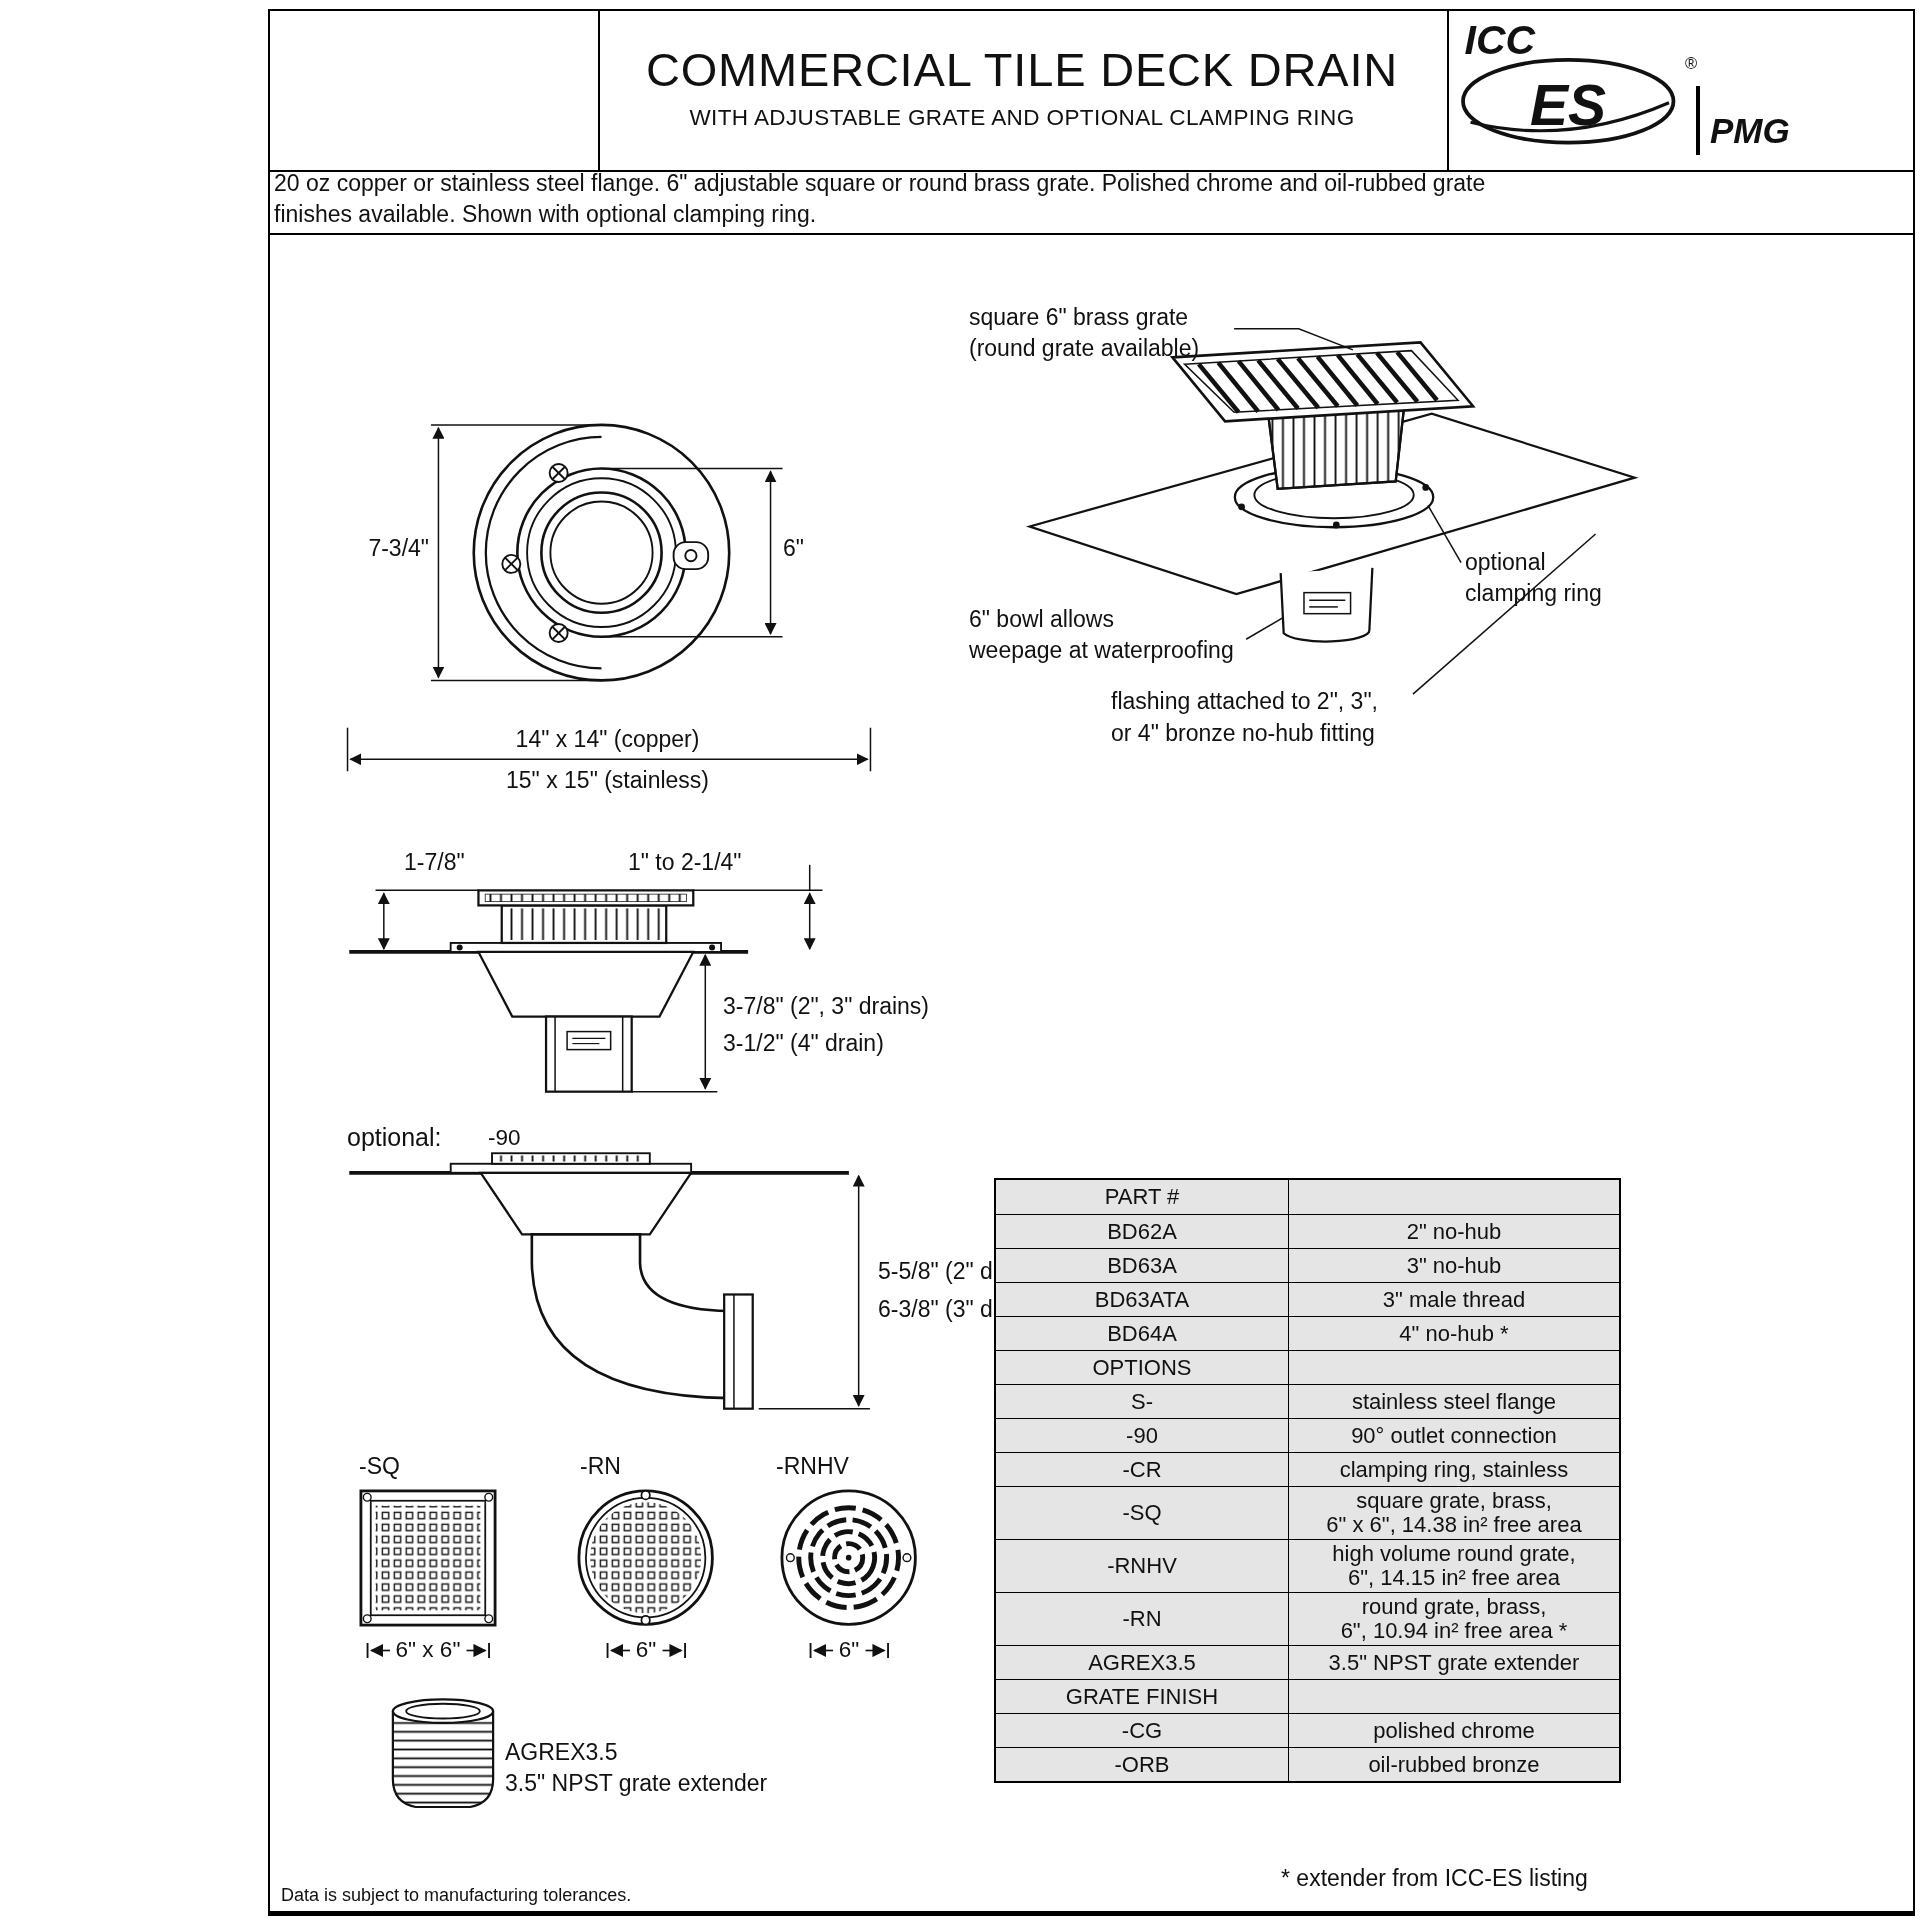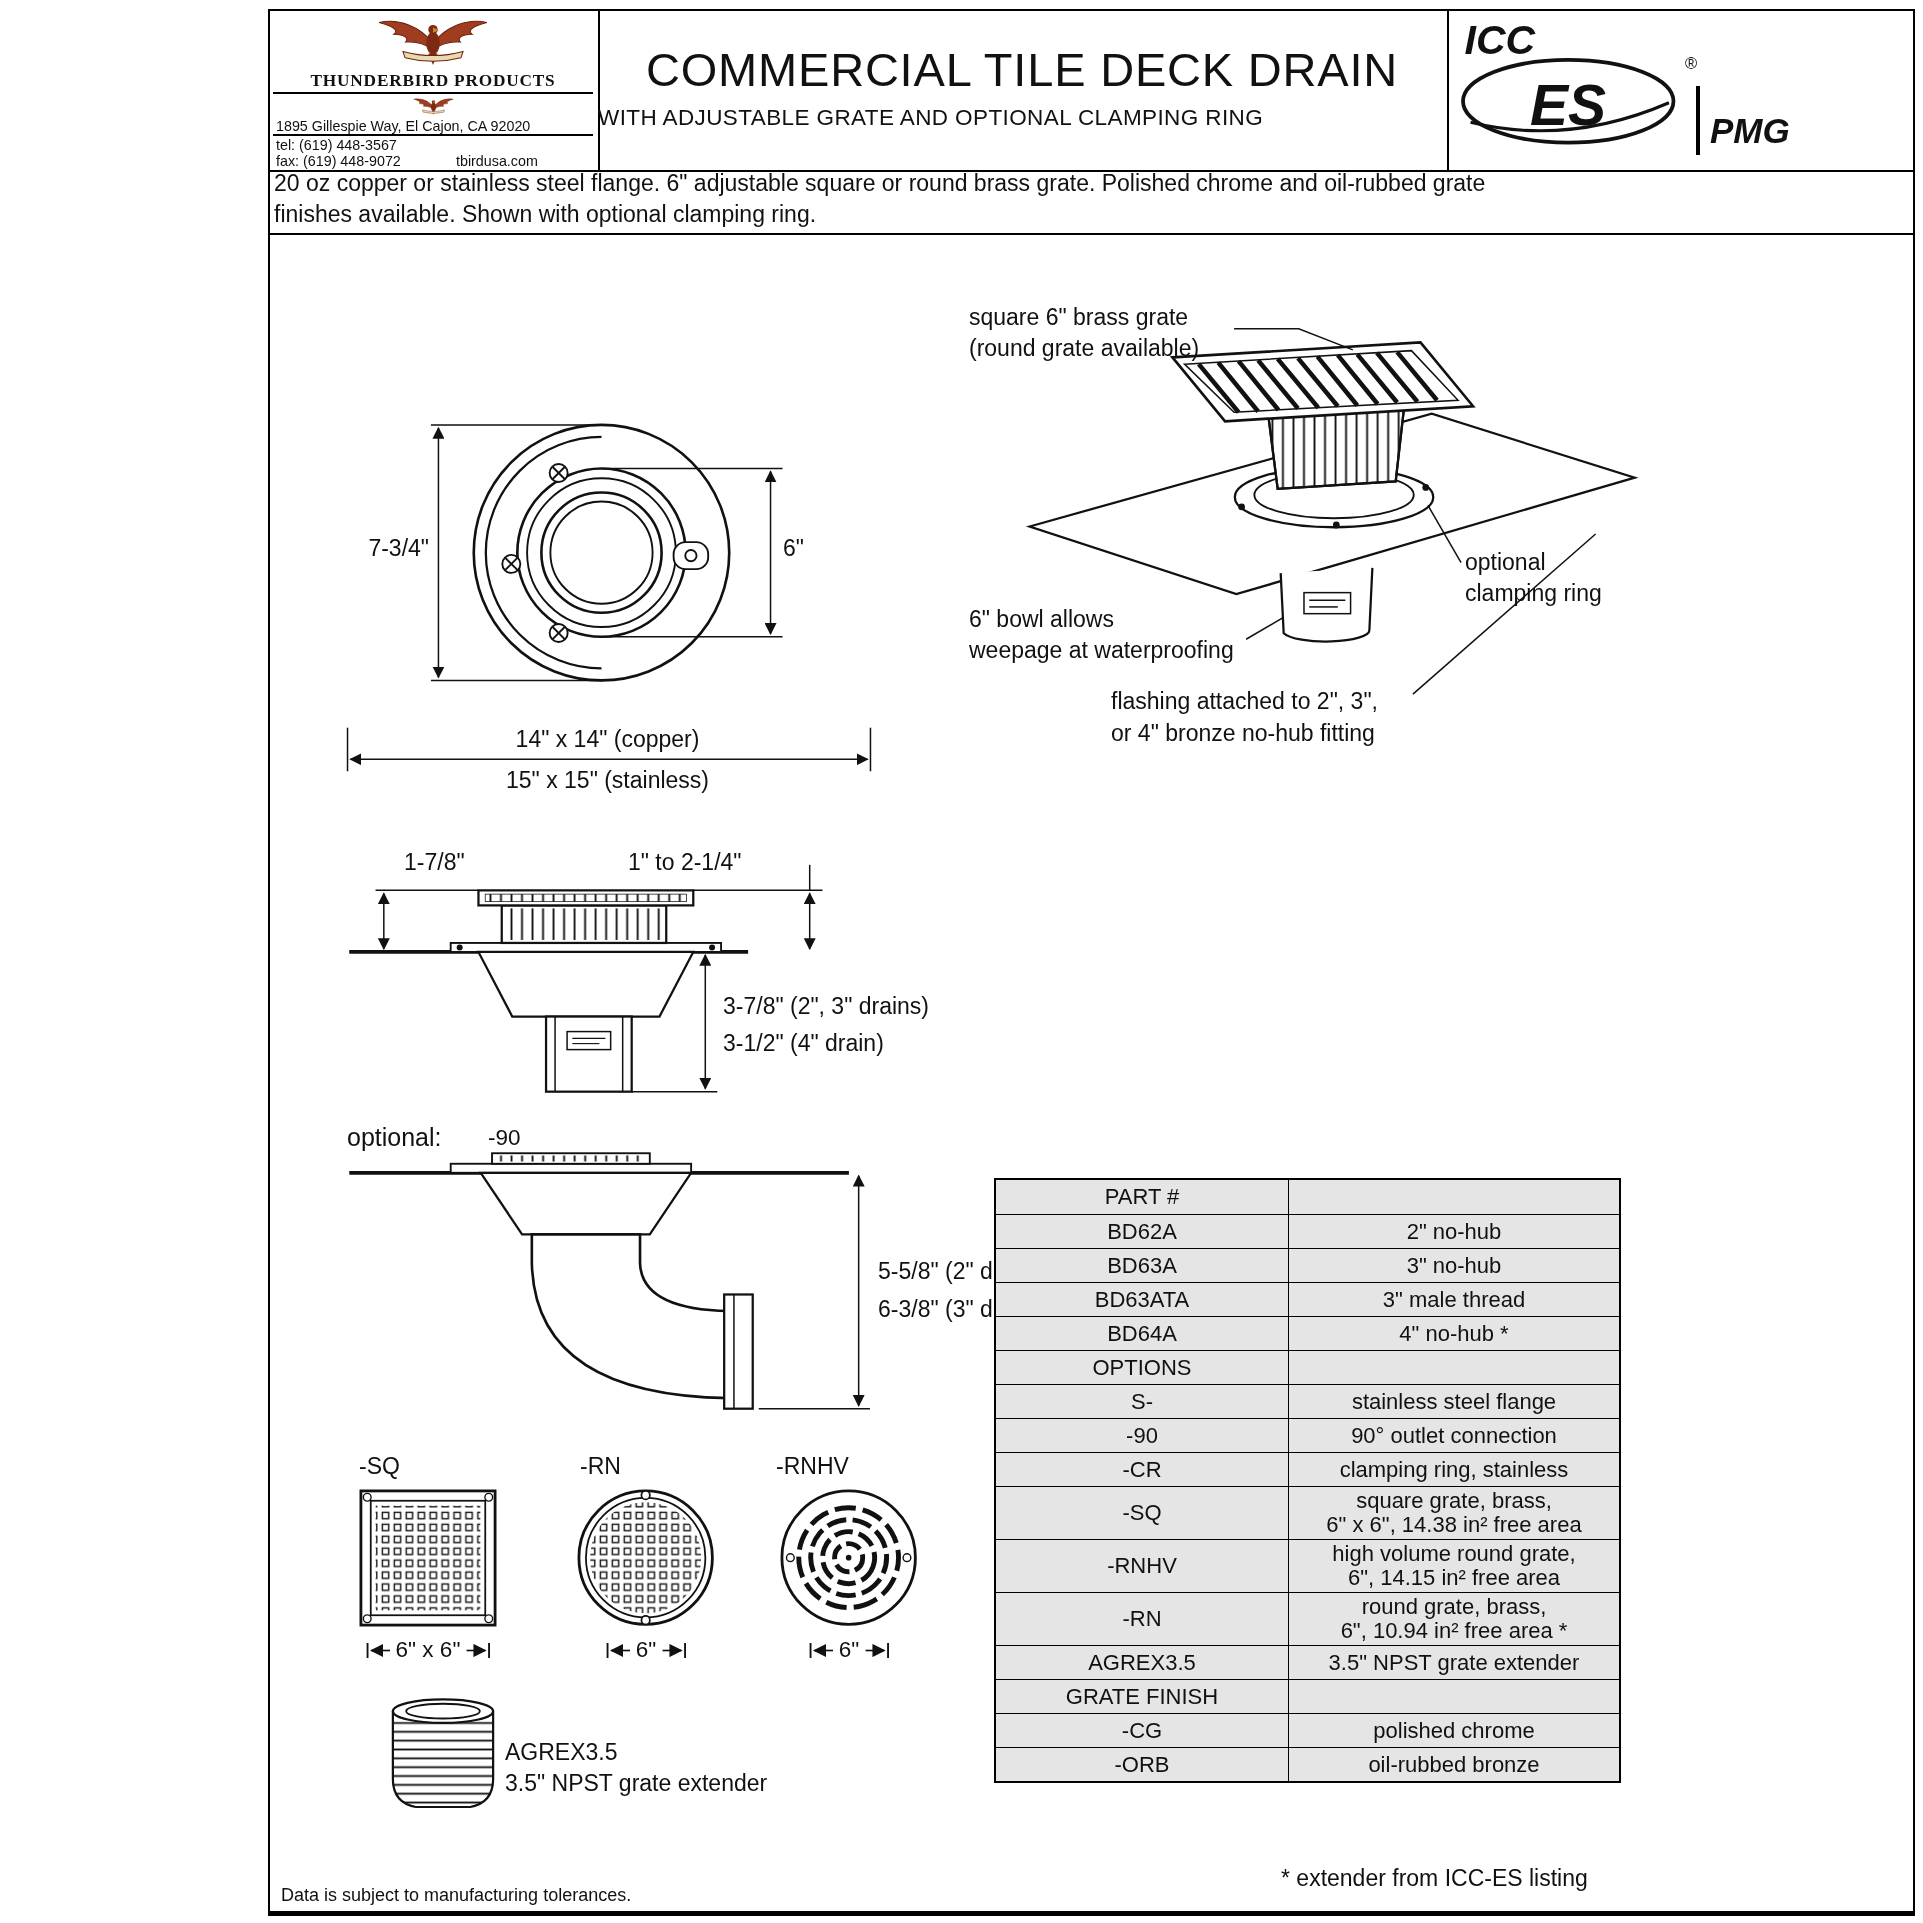--- a/index.html
+++ b/index.html
@@ -59,39 +59,24 @@
       </symbol>
     </defs>
   </svg>
 
   <div class="frame"></div>
   <div class="vline" style="left:598px;top:9px;height:161px"></div>
   <div class="vline" style="left:1447px;top:9px;height:161px"></div>
   <div class="hline" style="left:268px;top:170px;width:1647px"></div>
   <div class="hline" style="left:268px;top:233px;width:1647px"></div>
 
-  <div class="t" style="left:270px;top:11.3px;width:326px;height:158px">
-    <svg style="position:absolute;left:15px;top:0" width="296" height="57" viewBox="0 0 220 110">
-        <use href="#eagle"></use>
-      </svg>
-    <div style="position:absolute;top:60px;left:0;width:100%;text-align:center;font-family:'Liberation Serif',serif;font-weight:bold;font-size:17.3px;letter-spacing:0.8px">THUNDERBIRD PRODUCTS</div>
-    <div class="hrule" style="top:81px"></div>
-    <svg style="position:absolute;left:137px;top:84px" width="53" height="21" viewBox="0 0 220 110">
-        <use href="#eagle"></use>
-      </svg>
-    <div class="addr" style="top:107px">1895 Gillespie Way,  El Cajon,  CA 92020</div>
-    <div class="hrule" style="top:123px"></div>
-    <div class="addr" style="top:126px">tel:  (619) 448-3567</div>
-    <div class="addr" style="top:142px">fax: (619) 448-9072</div>
-    <div class="addr" style="top:142px;left:186px">tbirdusa.com</div>
-  </div>
 
   <div class="t" style="left:598px;top:9px;width:848px;height:129px">
     <div class="title" style="position:absolute;top:33px;width:100%;text-align:center">COMMERCIAL TILE DECK DRAIN</div>
-    <div class="subtitle" style="position:absolute;top:96px;width:100%;">WITH ADJUSTABLE GRATE AND OPTIONAL CLAMPING RING</div>
+    <div class="subtitle" style="position:absolute;top:96px;width:100%;text-align:center">WITH ADJUSTABLE GRATE AND OPTIONAL CLAMPING RING</div>
   </div>
 
   <div class="t" style="left:1448px;top:9px;width:465px;height:207px">
     <div style="position:absolute;left:16.5px;top:7.5px;font-size:41px;font-weight:bold;font-style:italic">ICC</div>
     <svg style="position:absolute;left:6px;top:47px" width="233" height="95" viewBox="0 0 310 126">
       <ellipse cx="152" cy="60" rx="140" ry="55" fill="none" stroke="#111" stroke-width="5"></ellipse>
       <path d="M22,88 Q152,120 286,62" fill="none" stroke="#111" stroke-width="4"></path>
     </svg>
     <div style="position:absolute;left:60px;top:63px;width:120px;text-align:center;font-size:57px;font-weight:bold;font-style:italic">ES</div>
     <div style="position:absolute;left:237px;top:45px;font-size:16.5px">®</div>

